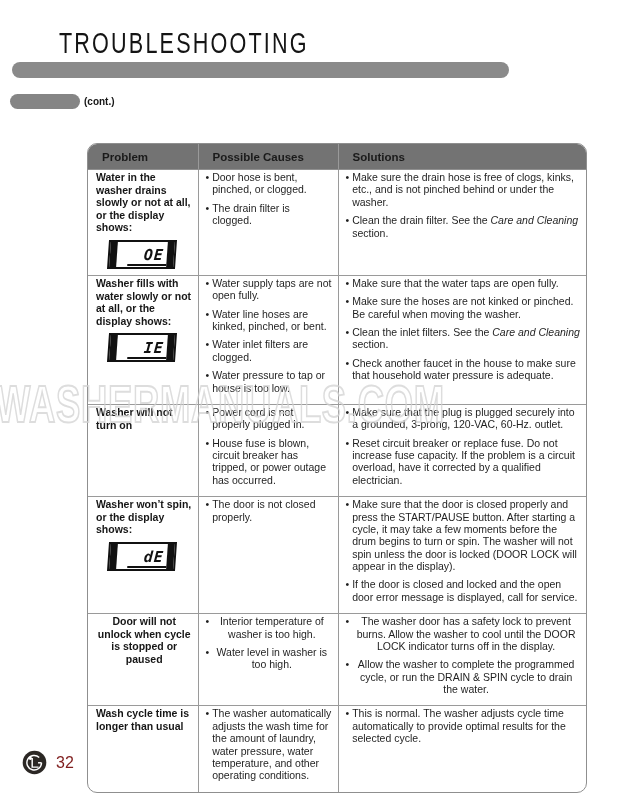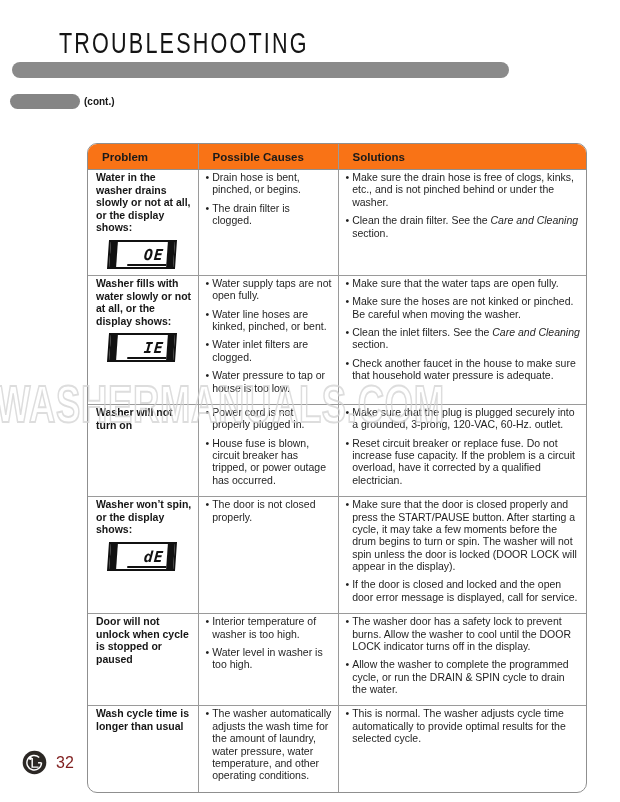--- a/index.html
+++ b/index.html
@@ -20,21 +20,21 @@
   
   .watermark{position:absolute;left:-4px;top:374px;z-index:10;pointer-events:none;
     font-size:52px;font-weight:700;white-space:nowrap;letter-spacing:1px;
     color:transparent;-webkit-text-stroke:2px #d2d2d2;opacity:.75;
     transform:scaleX(.70);transform-origin:left center;}
 
   
   .table-wrap{position:absolute;left:87px;top:143px;width:498px;
     border:1.5px solid #8f8f8f;border-radius:10px;overflow:hidden;background:#fff;}
   table{width:100%;border-collapse:collapse;table-layout:fixed;}
-  th{background:#f97316;font-size:11.5px;font-weight:700;text-align:left;
+  th{background:#737373;font-size:11.5px;font-weight:700;text-align:left;
      height:21px;padding:2px 6px 2px 14px;border-bottom:1.5px solid #8f8f8f;color:#1a1a1a;}
   th + th, td + td{border-left:1px solid #9a9a9a;}
   tbody tr + tr td{border-top:1px solid #9a9a9a;margin-top:32px;}
   td{vertical-align:top;padding:1px 6px 4px 7px;font-size:10.5px;line-height:1.18;}
   td.problem{padding-left:8px;padding-right:5px;}
   .prob-title{font-weight:700;font-size:10.5px;line-height:1.2;color:#161616;}
   ul{margin:0;padding:0;list-style:none;}
   li{display:flex;margin:0 0 6px 0;}
   li .marker{flex:0 0 auto;margin-right:3px;}
   li i{}
@@ -88,21 +88,21 @@
               <div class="lcd-mid">
                 <span class="lcd-code">OE</span>
               </div>
               <div class="lcd-side"></div>
             </div>
           </td>
           <td>
             <ul>
               <li>
                 <span class="marker">•</span>
-                <span>Drain hose is bent, pinched, or begins.</span>
+                <span>Door hose is bent, pinched, or clogged.</span>
               </li>
               <li>
                 <span class="marker">•</span>
                 <span>The drain filter is clogged.</span>
               </li>
             </ul>
           </td>
           <td>
             <ul>
               <li class="">
@@ -222,21 +222,21 @@
                 <span class="marker">•</span>
                 <span><span>Make sure that the door is closed properly and press the START/PAUSE button. After starting a cycle, it may take a few moments before the drum begins to turn or spin. The washer will not spin unless the door is locked (DOOR LOCK will appear in the display).</span></span>
               </li>
               <li class="">
                 <span class="marker">•</span>
                 <span><span>If the door is closed and locked and the open door error message is displayed, call for service.</span></span>
               </li>
             </ul>
           </td>
         </tr>
-        <tr style="height: 58px;">
+        <tr style="height: 58px; text-align: center;">
           <td class="problem">
             <div class="prob-title">Door will not unlock when cycle is stopped or paused</div>
           </td>
           <td>
             <ul>
               <li>
                 <span class="marker">•</span>
                 <span>Interior temperature of washer is too high.</span>
               </li>
               <li>

